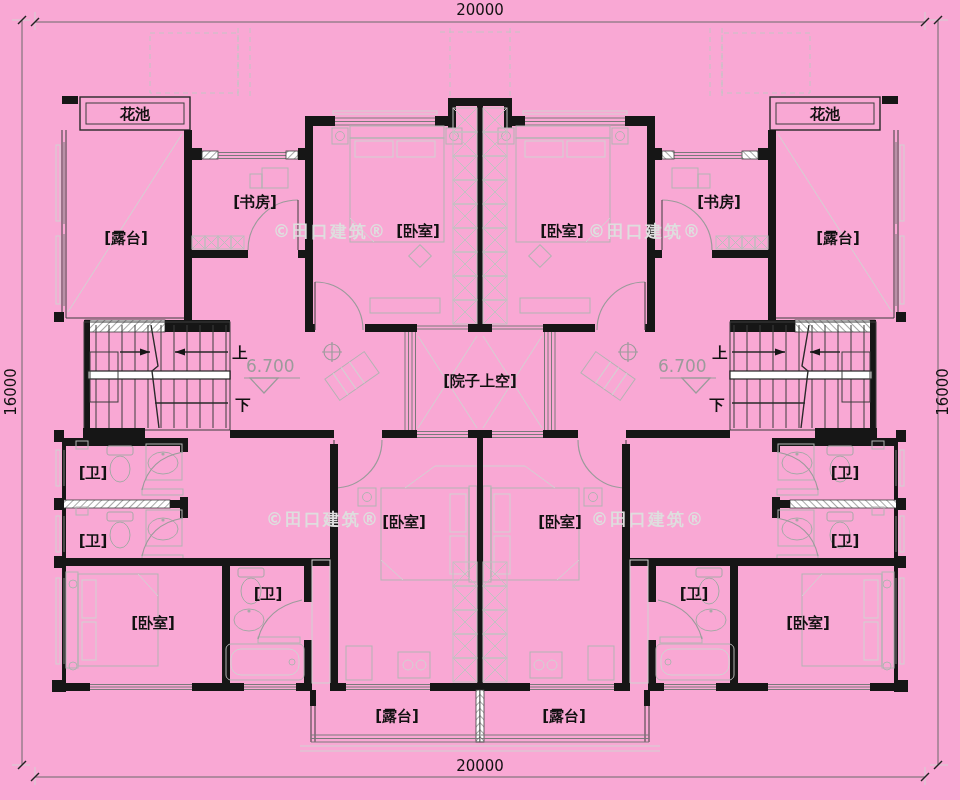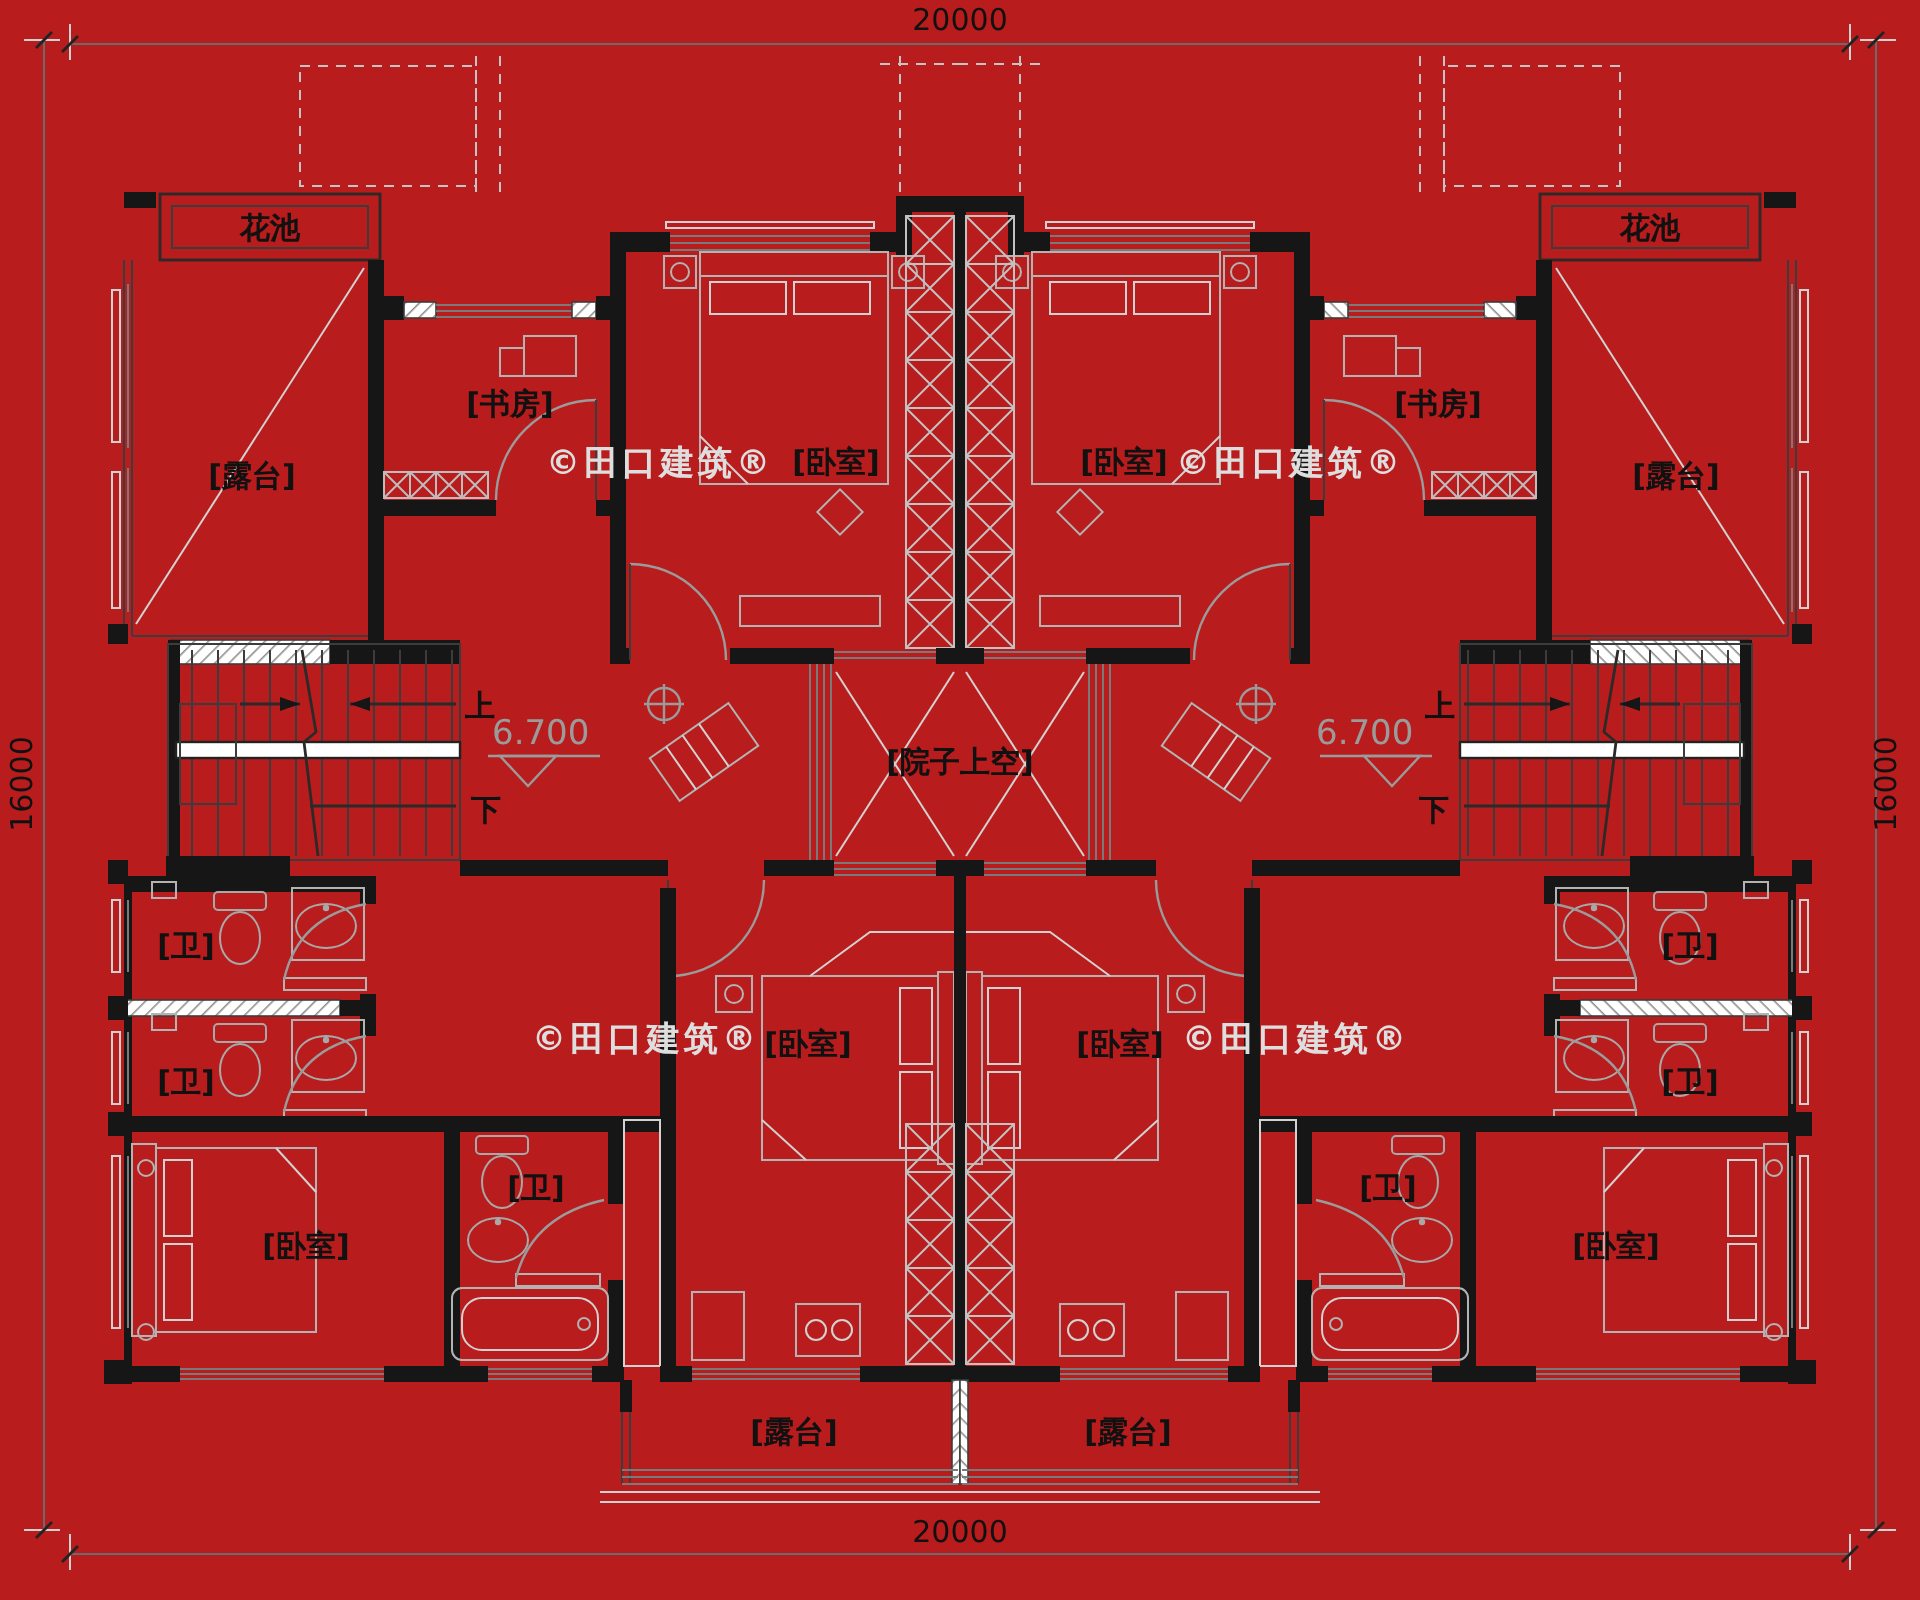--- a/index.html
+++ b/index.html
@@ -1,16 +1,16 @@
 <!DOCTYPE html>
 <html><head>
 <meta charset="utf-8">
 <style>
   html,body{margin:0;padding:0;background:#ffffff;}
-  .plan-wrap{width:960px;height:800px;background:#b91c1c;position:relative;overflow:hidden;}
+  .plan-wrap{width:960px;height:800px;background:#f9a8d4;position:relative;overflow:hidden;}
   svg{display:block;font-family:"DejaVu Sans",sans-serif;}
   
   .w   {fill:#161616;stroke:none;}
   .thin{fill:none;stroke:#3c3c3c;stroke-width:1;}
   .med {fill:none;stroke:#2a2a2a;stroke-width:1.4;}
   .lt  {fill:none;stroke:#b3b3b3;stroke-width:1;}
   .llt {fill:none;stroke:#d2d2d2;stroke-width:1;}
   .win {fill:none;stroke:#7a7a7a;stroke-width:1;}
   .hatchw{fill:url(#h45);stroke:#3c3c3c;stroke-width:0.8;}
   .dash{fill:none;stroke:#c4c4c4;stroke-width:1;stroke-dasharray:5 4;}

